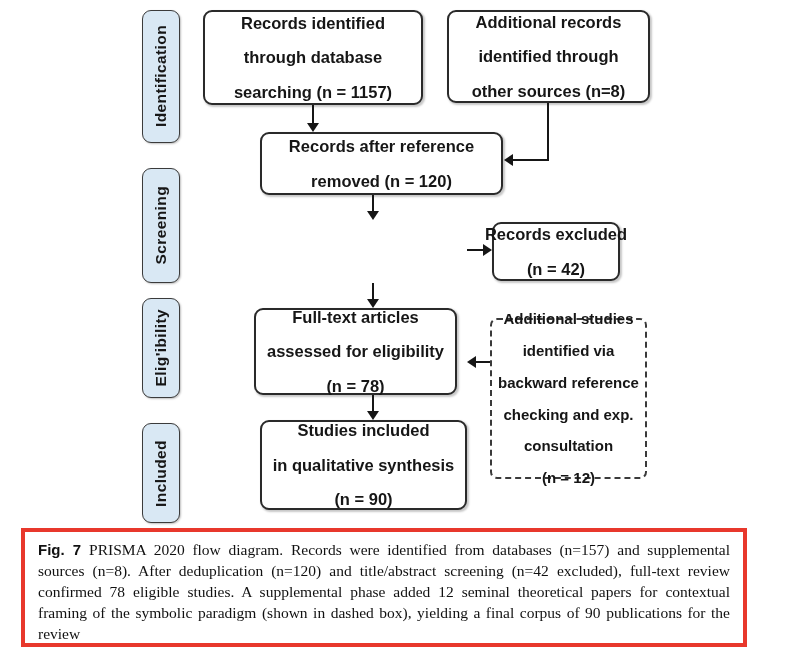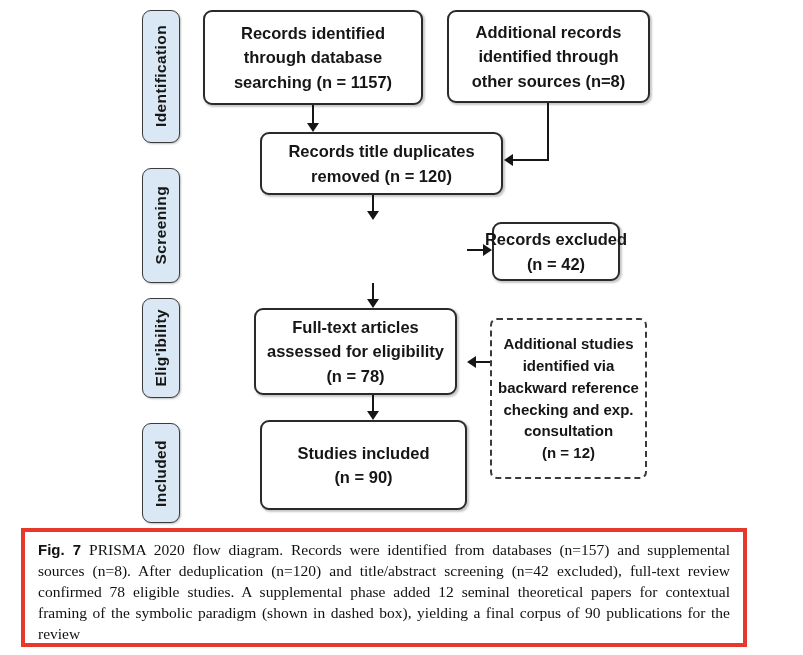--- a/index.html
+++ b/index.html
@@ -39,20 +39,21 @@
   .fbox{
     position:absolute;
     background:#ffffff;
     border:2px solid #2a2a2a;
     border-radius:9px;
     box-shadow:1.5px 1.5px 2px rgba(0,0,0,0.22);
     display:flex;flex-direction:column;align-items:center;justify-content:center;
     text-align:center;
     box-sizing:border-box;
     color:#161616;
+    gap:10px;
   }
   .fbox .bl{font-size:16.5px;font-weight:600;line-height:1.48;white-space:nowrap;}
   #box-db{left:203px;top:10px;width:220px;height:95px;}
   #box-other{left:447px;top:10px;width:203px;height:93px;}
   #box-dedup{left:260px;top:132px;width:243px;height:63px;}
   #box-screened{left:260px;top:220px;width:207px;height:63px;}
   #box-excluded{left:492px;top:222px;width:128px;height:59px;}
   #box-fulltext{left:254px;top:308px;width:203px;height:87px;}
   #box-included{left:260px;top:420px;width:207px;height:90px;}
   #box-supplemental{
@@ -137,21 +138,21 @@
     <div class="bl">searching (n = 1157)</div>
   </div>
 
   <div class="fbox" id="box-other">
     <div class="bl">Additional records</div>
     <div class="bl">identified through</div>
     <div class="bl">other sources (n=8)</div>
   </div>
 
   <div class="fbox" id="box-dedup">
-    <div class="bl">Records title duplicates</div>
+    <div class="bl">Records after reference</div>
     <div class="bl">removed (n = 120)</div>
   </div>
 
 
   <div class="fbox" id="box-excluded">
     <div class="bl">Records excluded</div>
     <div class="bl">(n = 42)</div>
   </div>
 
   <div class="fbox" id="box-fulltext">
@@ -164,20 +165,21 @@
     <div class="bl">Additional studies</div>
     <div class="bl">identified via</div>
     <div class="bl">backward reference</div>
     <div class="bl">checking and exp.</div>
     <div class="bl">consultation</div>
     <div class="bl">(n = 12)</div>
   </div>
 
   <div class="fbox" id="box-included">
     <div class="bl">Studies included</div>
+    <div class="bl">in qualitative synthesis</div>
     <div class="bl">(n = 90)</div>
   </div>
 
   <div class="aline" id="a1-line"></div>
   <div class="ahead-down" id="a1-head"></div>
 
   <div class="aline" id="a2-vline"></div>
   <div class="aline" id="a2-hline"></div>
   <div class="ahead-left" id="a2-head"></div>
 

